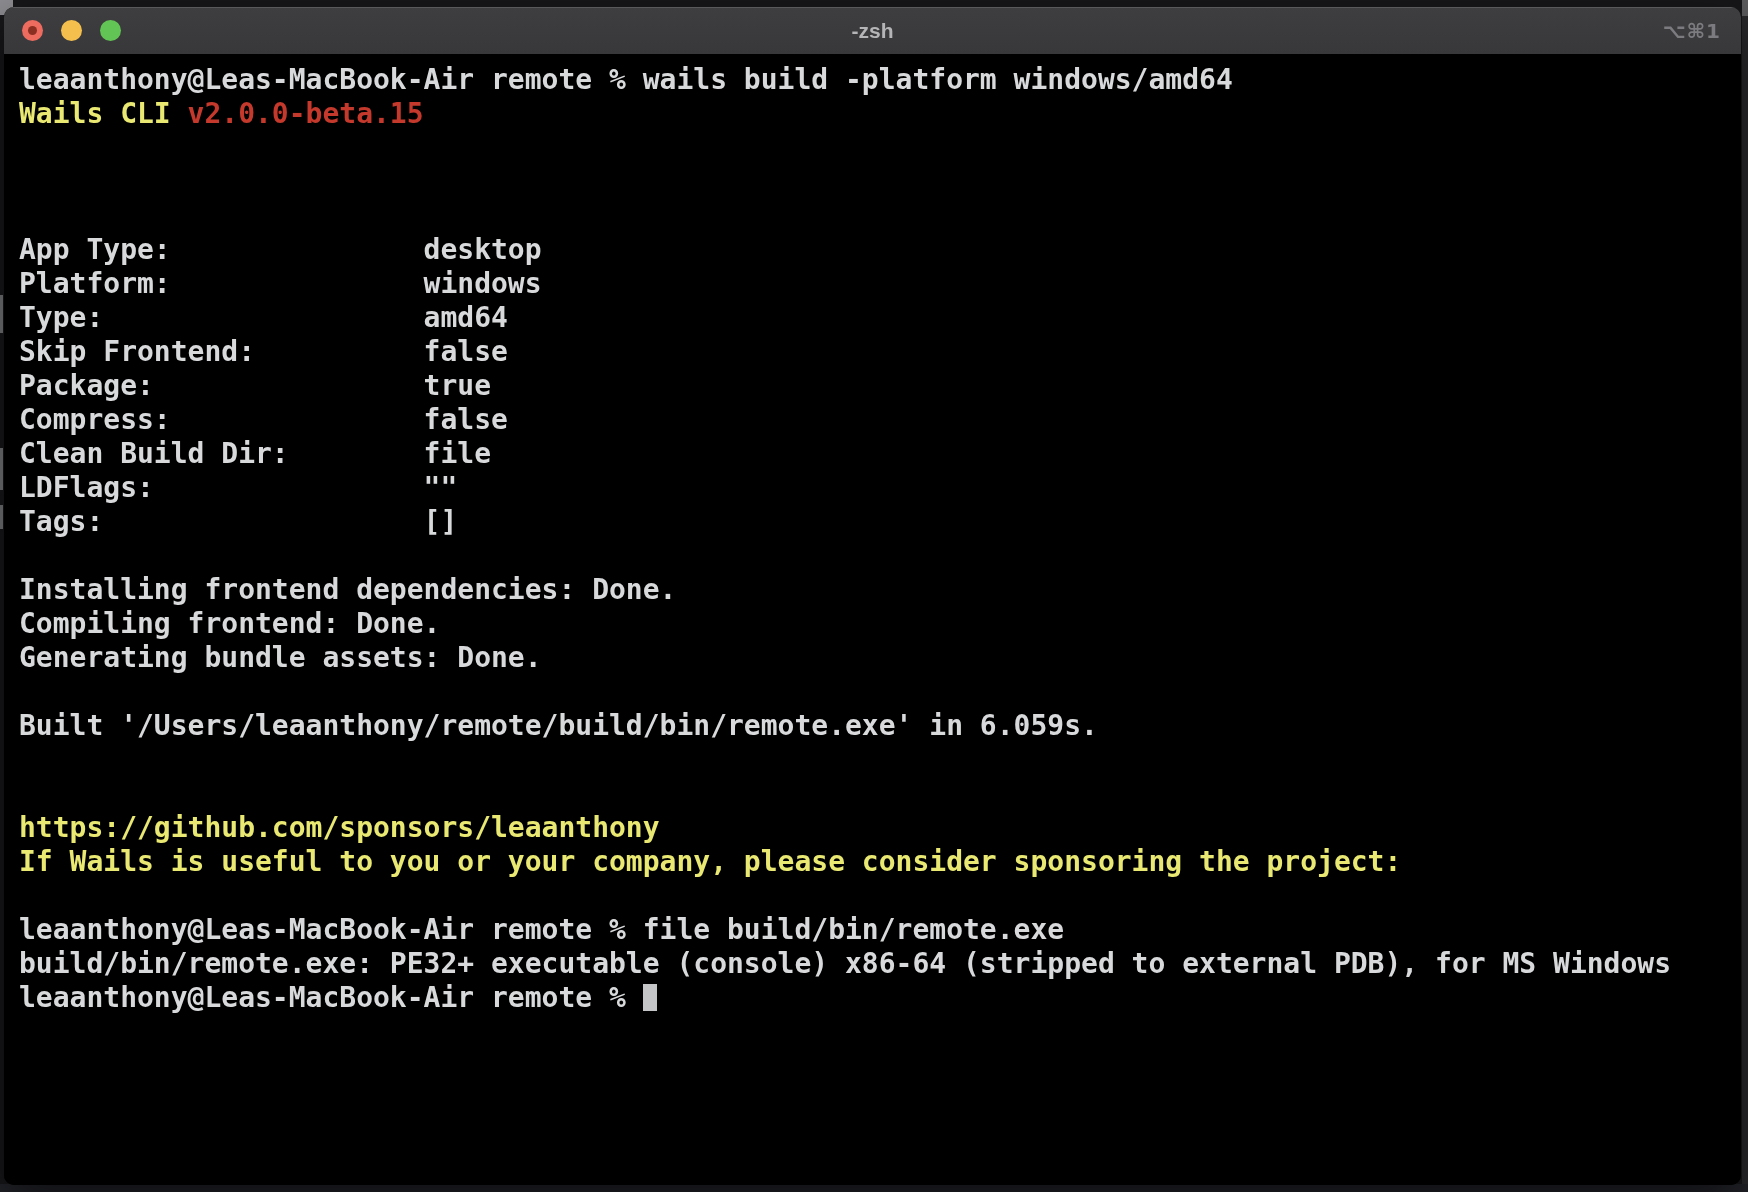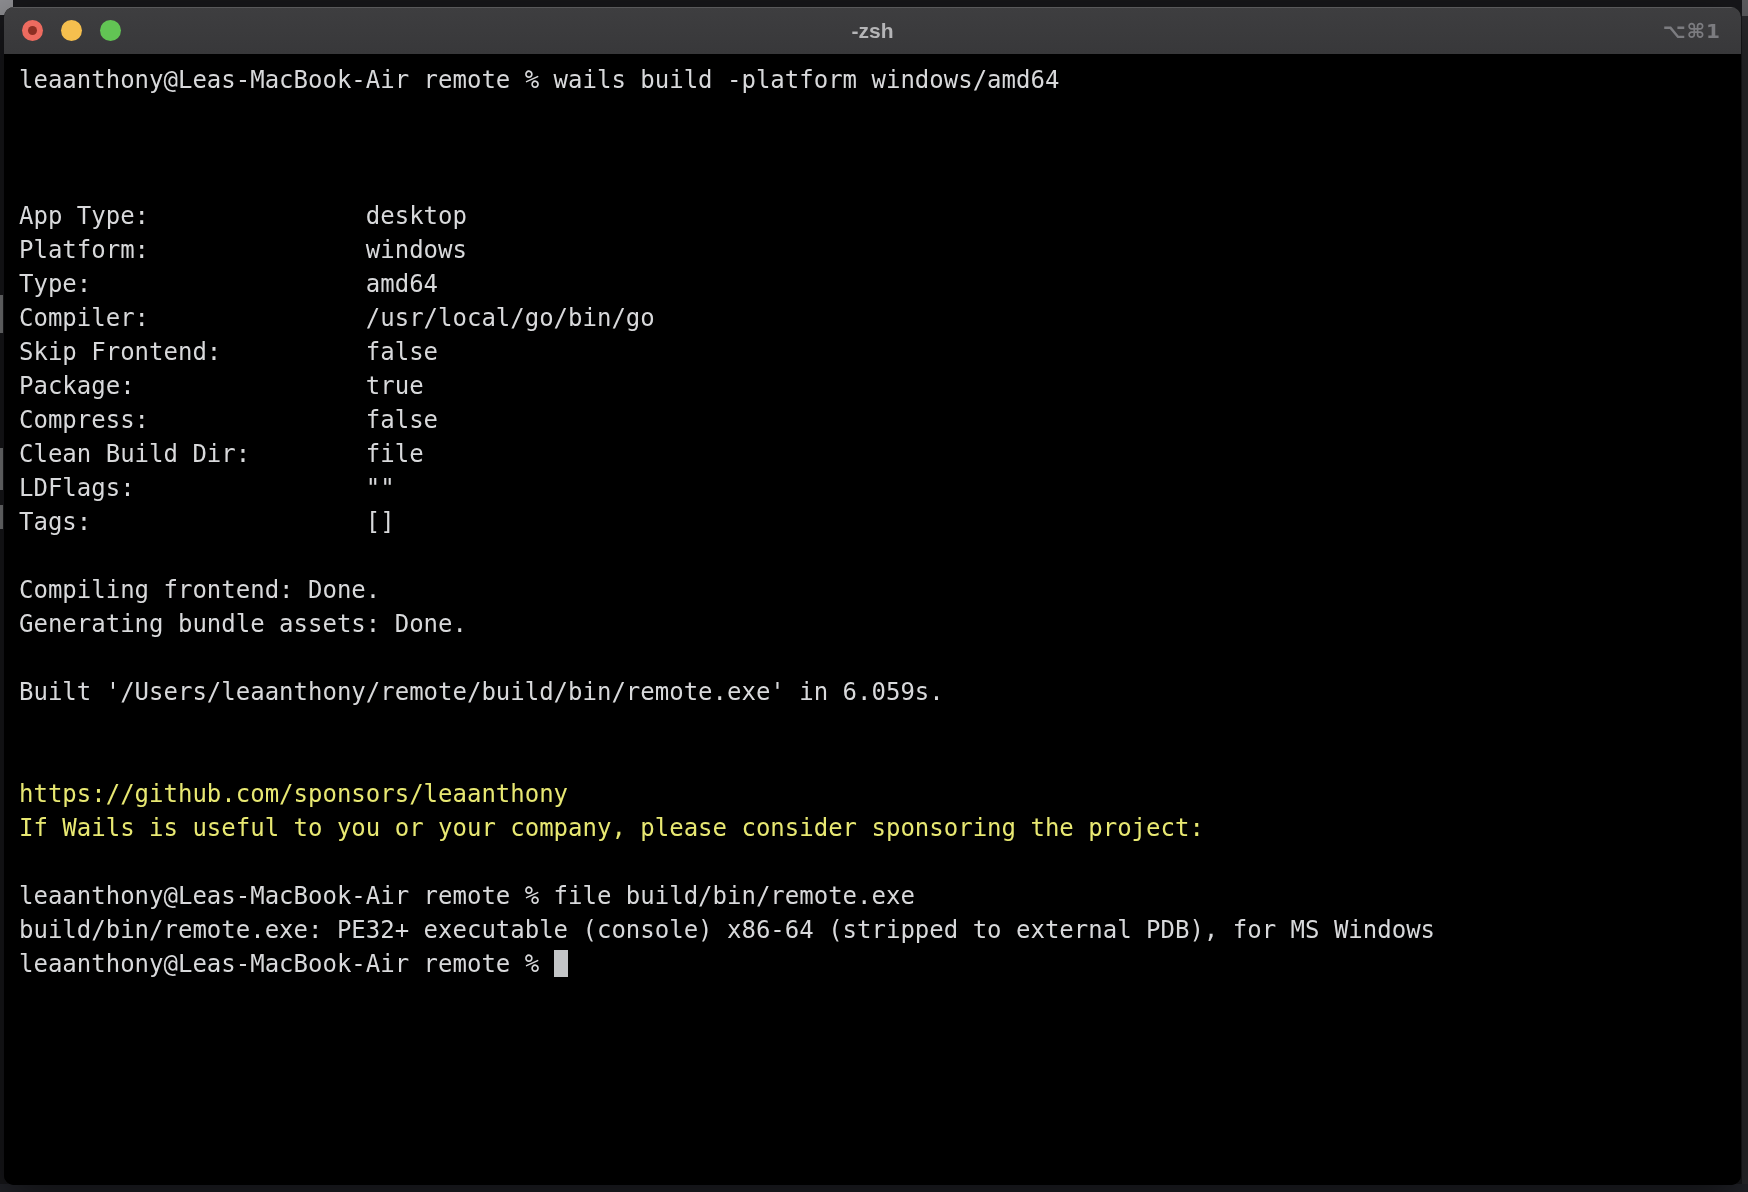--- a/index.html
+++ b/index.html
@@ -93,24 +93,25 @@
     position: absolute;
     left: 0;
     top: 48px;
     right: 0;
     bottom: 0;
     padding: 8px 0 0 15px;
     background: var(--background);
   }
   .line {
     white-space: pre;
-    font-size: 24px;
+    font-size: 28px;
     line-height: 34px;
     height: 34px;
     color: var(--default);
+    font-weight: bold;
   }
   .cursor {
     display: inline-block;
     width: 14px;
     height: 27px;
     background: #c3c5c7;
     vertical-align: middle;
     margin-top: -4px;
   }
 </style>
@@ -136,34 +137,35 @@
         </div>
       <div class="tl yellow"></div>
       <div class="tl green"></div>
     </div>
     <div class="title">-zsh</div>
     <div class="badge">⌥⌘1</div>
   </div>
 
   <div class="content">
       <div class="line"><span style="color: var(--default);">leaanthony@Leas-MacBook-Air remote % wails build -platform windows/amd64</span></div>
+      <div class="line"><span style="color: var(--yellow);">Wails CLI </span><span style="color: var(--red);">v2.0.0-beta.15</span></div>
       <div class="line"> </div>
       <div class="line"> </div>
       <div class="line"> </div>
       <div class="line"><span style="color: var(--default);">App Type:               desktop</span></div>
       <div class="line"><span style="color: var(--default);">Platform:               windows</span></div>
       <div class="line"><span style="color: var(--default);">Type:                   amd64</span></div>
-      <div class="line"><span style="color: var(--default);">Compiler:               /usr/local/go/bin/go</span></div>
       <div class="line"><span style="color: var(--default);">Skip Frontend:          false</span></div>
       <div class="line"><span style="color: var(--default);">Package:                true</span></div>
       <div class="line"><span style="color: var(--default);">Compress:               false</span></div>
       <div class="line"><span style="color: var(--default);">Clean Build Dir:        file</span></div>
       <div class="line"><span style="color: var(--default);">LDFlags:                ""</span></div>
       <div class="line"><span style="color: var(--default);">Tags:                   []</span></div>
       <div class="line"> </div>
+      <div class="line"><span style="color: var(--default);">Installing frontend dependencies: Done.</span></div>
       <div class="line"><span style="color: var(--default);">Compiling frontend: Done.</span></div>
       <div class="line"><span style="color: var(--default);">Generating bundle assets: Done.</span></div>
       <div class="line"> </div>
       <div class="line"><span style="color: var(--default);">Built '/Users/leaanthony/remote/build/bin/remote.exe' in 6.059s.</span></div>
       <div class="line"> </div>
       <div class="line"> </div>
       <div class="line"><span style="color: var(--yellow);">https://github.com/sponsors/leaanthony</span></div>
       <div class="line"><span style="color: var(--yellow);">If Wails is useful to you or your company, please consider sponsoring the project:</span></div>
       <div class="line"> </div>
       <div class="line"><span style="color: var(--default);">leaanthony@Leas-MacBook-Air remote % file build/bin/remote.exe</span></div>

